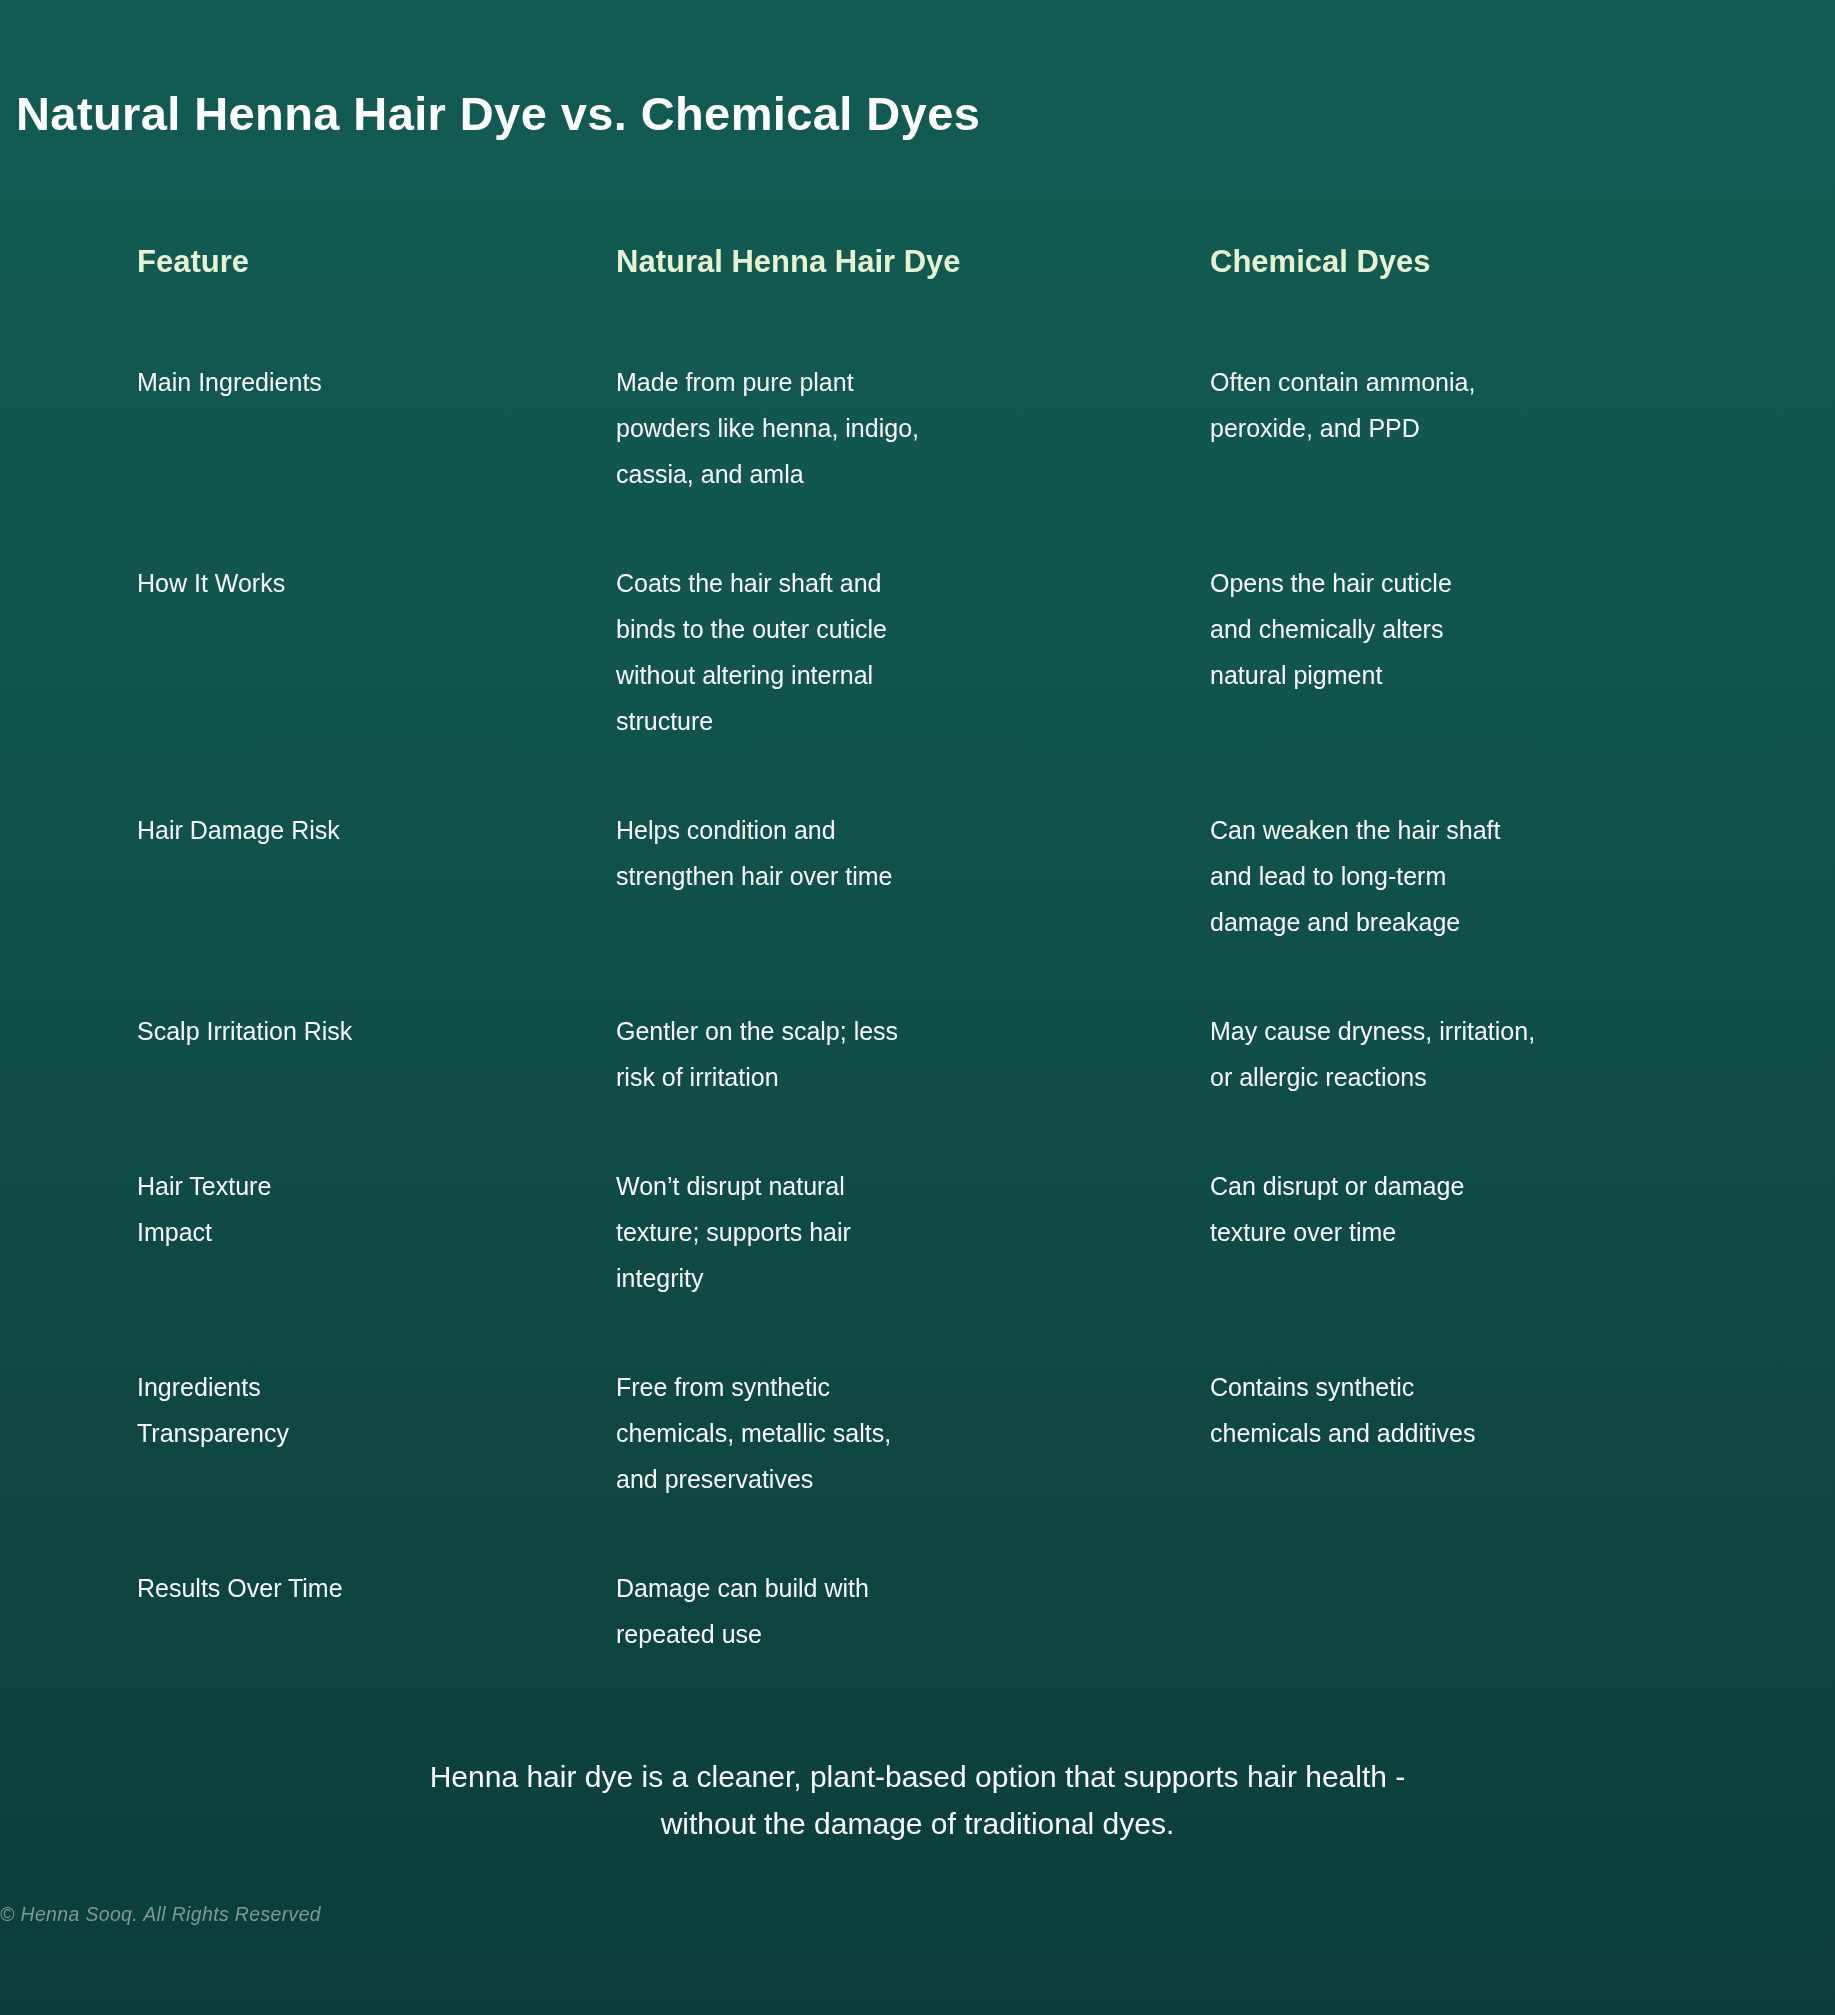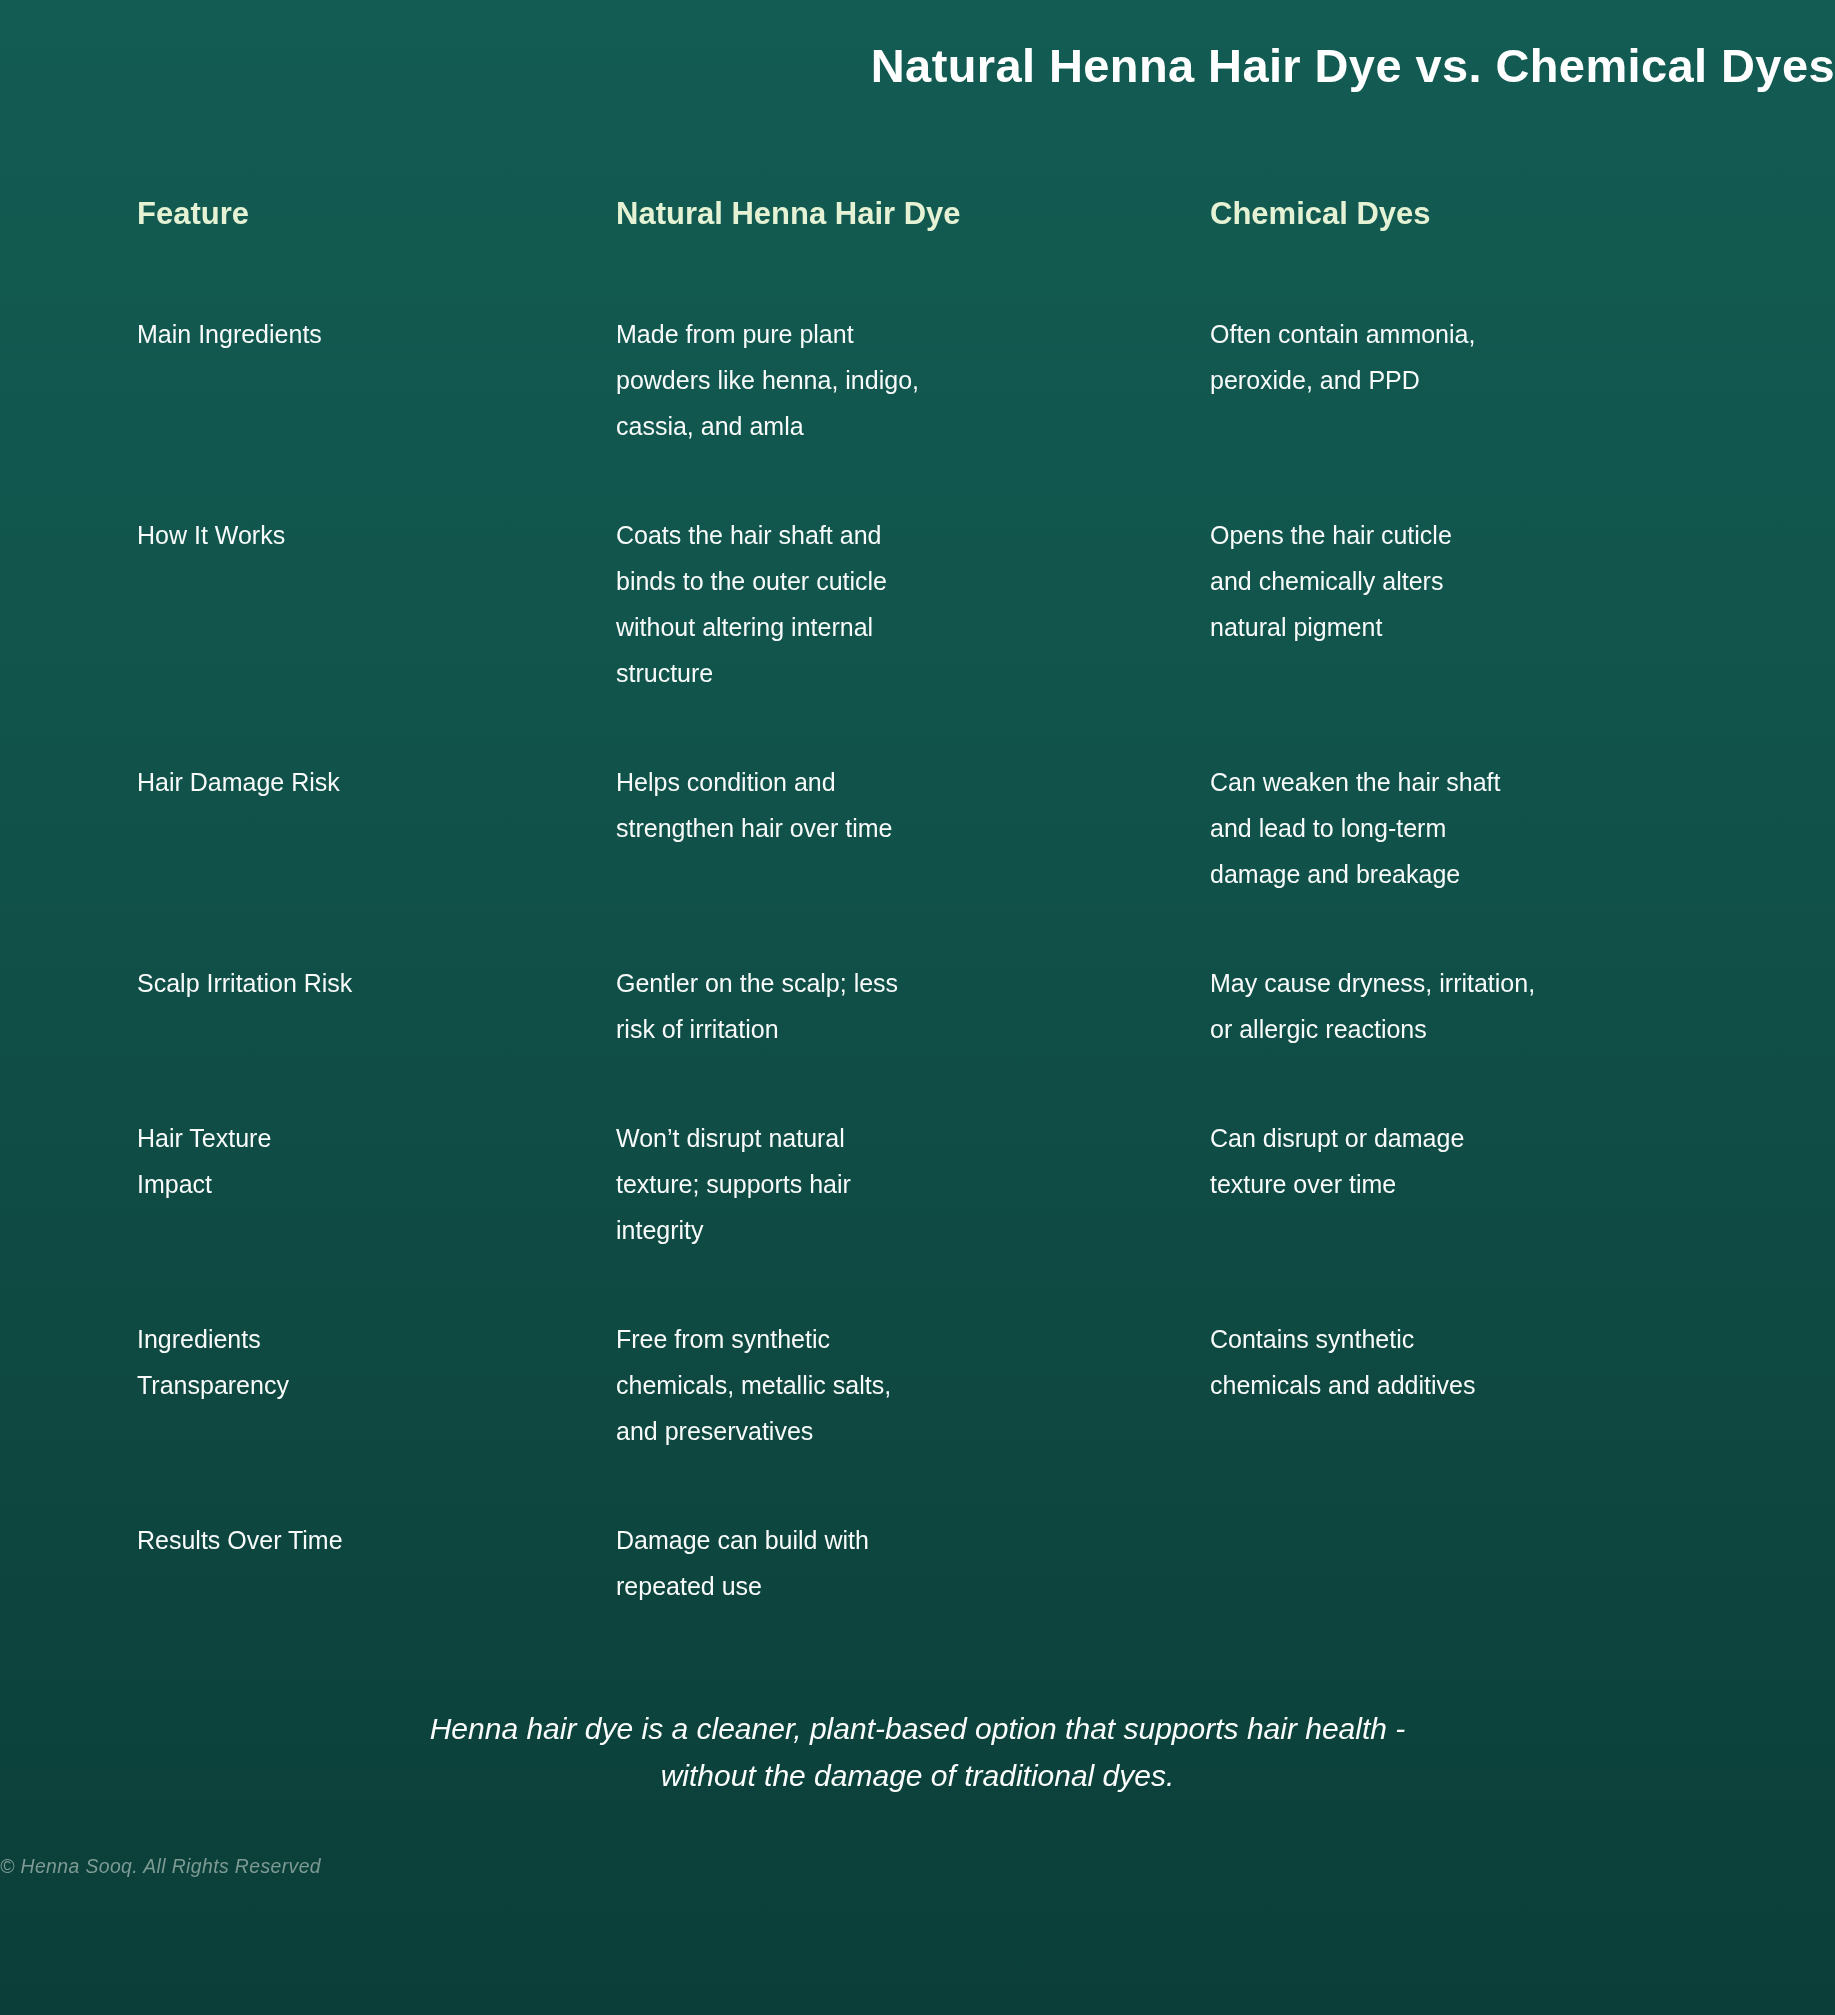--- a/index.html
+++ b/index.html
@@ -9,26 +9,26 @@
   .page {
     width: 1835px;
     height: 2015px;
     box-sizing: border-box;
     background: linear-gradient(180deg, #135c53 0%, #11544c 35%, #0e4841 70%, #0b3e38 100%);
     font-family: "Liberation Sans", sans-serif;
     color: #f8fbfa;
     overflow: hidden;
   }
   .title {
-    margin: 0;
-    padding-top: 37px;
+    margin: 16px;
+    padding-top: 69px;
     font-size: 47px;
     line-height: 58px;
     font-weight: 700;
-    text-align: right;
+    text-align: left;
     color: #ffffff;
     letter-spacing: 0.4px;
   }
   .table {
     margin-top: 88px;
     padding: 0 86px 0 137px;
   }
   .row {
     display: grid;
     grid-template-columns: 479px 594px 1fr;
@@ -46,21 +46,20 @@
   .header-cell {
     font-size: 31px;
     line-height: 37px;
     font-weight: 700;
     color: #e5f2d4;
     margin-top: 12px;
   }
   .footer-note {
     margin: 96px 0 0 0;
     text-align: center;
-    font-style: italic;
     font-size: 30px;
     line-height: 47px;
     color: #fbfdfc;
     white-space: pre-line;
   }
   .copyright {
     margin: 56px 0 0 0;
     font-style: italic;
     font-size: 19.4px;
     color: #7d9b94;

